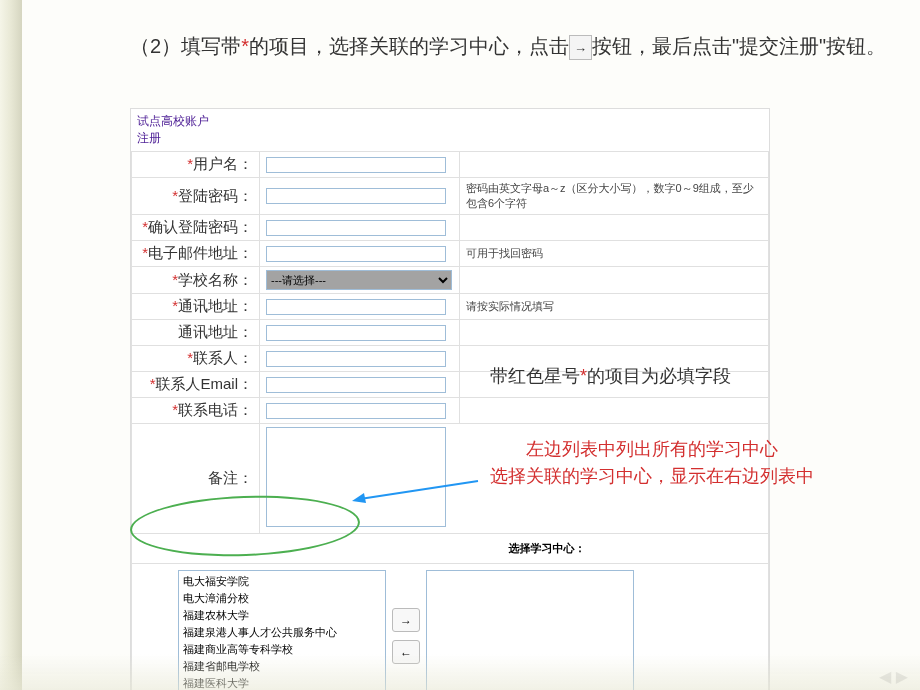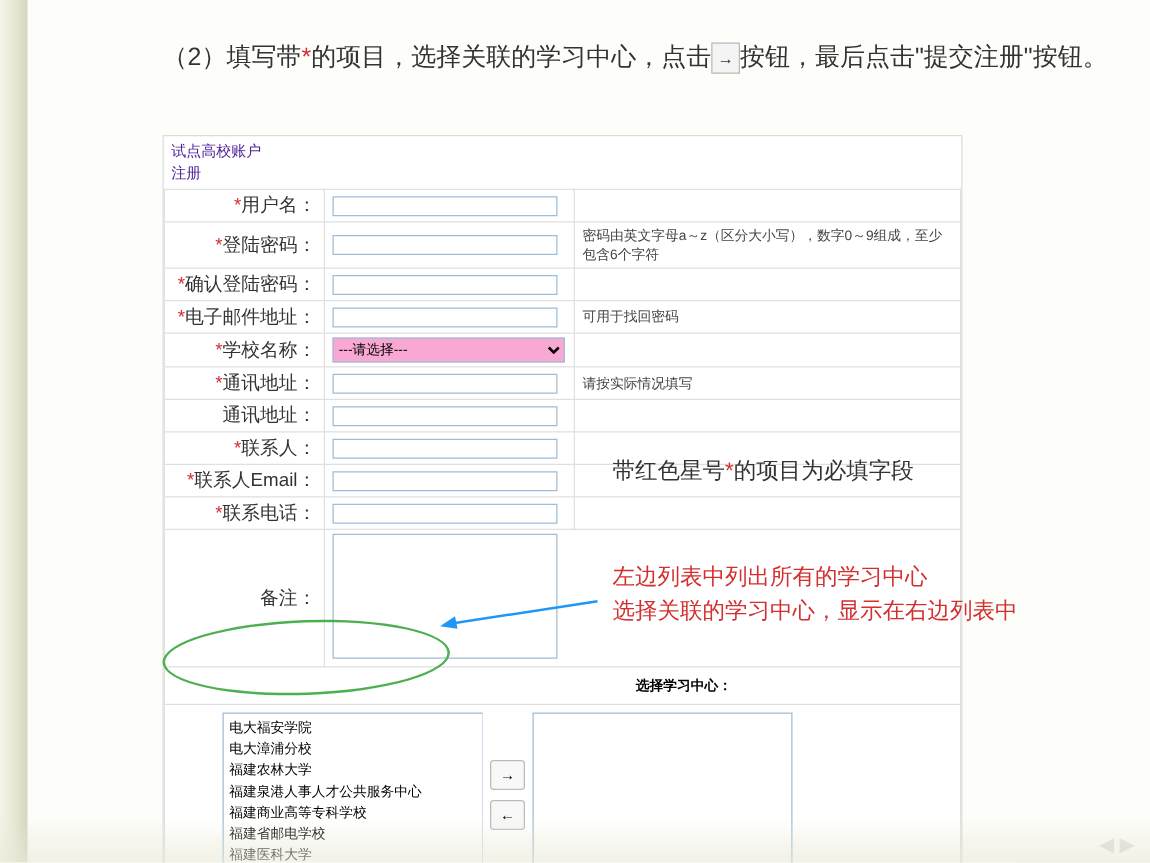--- a/index.html
+++ b/index.html
@@ -68,21 +68,21 @@
       width: 180px;
       height: 16px;
       border: 1px solid #9fbdd8;
       background: #fff;
       font-size: 11px;
     }
     .input-cell select {
       width: 186px;
       height: 20px;
       border: 1px solid #9fbdd8;
-      background: #f9a8d4;
+      background: #a3a3a3;
       font-size: 11px;
     }
     .remark-cell textarea {
       width: 180px;
       height: 100px;
       border: 1px solid #9fbdd8;
       resize: none;
       font-size: 11px;
     }
     .center-row td {
@@ -261,21 +261,21 @@
             </div>
           </td>
         </tr>
       </tbody>
   </table>
 </div>
 
 <div class="annotation black" style="left:490px;top:363px;">
   <span>带红色星号</span><span style="color:#d32f2f">*</span><span>的项目为必填字段</span>
 </div>
-<div class="annotation red" style="left:490px;top:448px;">
+<div class="annotation red" style="left:490px;top:436px;text-align:center;">
   <div>左边列表中列出所有的学习中心</div>
   <div>选择关联的学习中心，显示在右边列表中</div>
 </div>
 
 <div class="ellipse-annot"></div>
 <div class="arrow-annot">
   <svg viewBox="0 0 130 30">
     <line x1="128" y1="6" x2="10" y2="24" stroke="#2196f3" stroke-width="2"></line>
     <polygon points="2,26 14,18 16,28" fill="#2196f3"></polygon>
   </svg>

